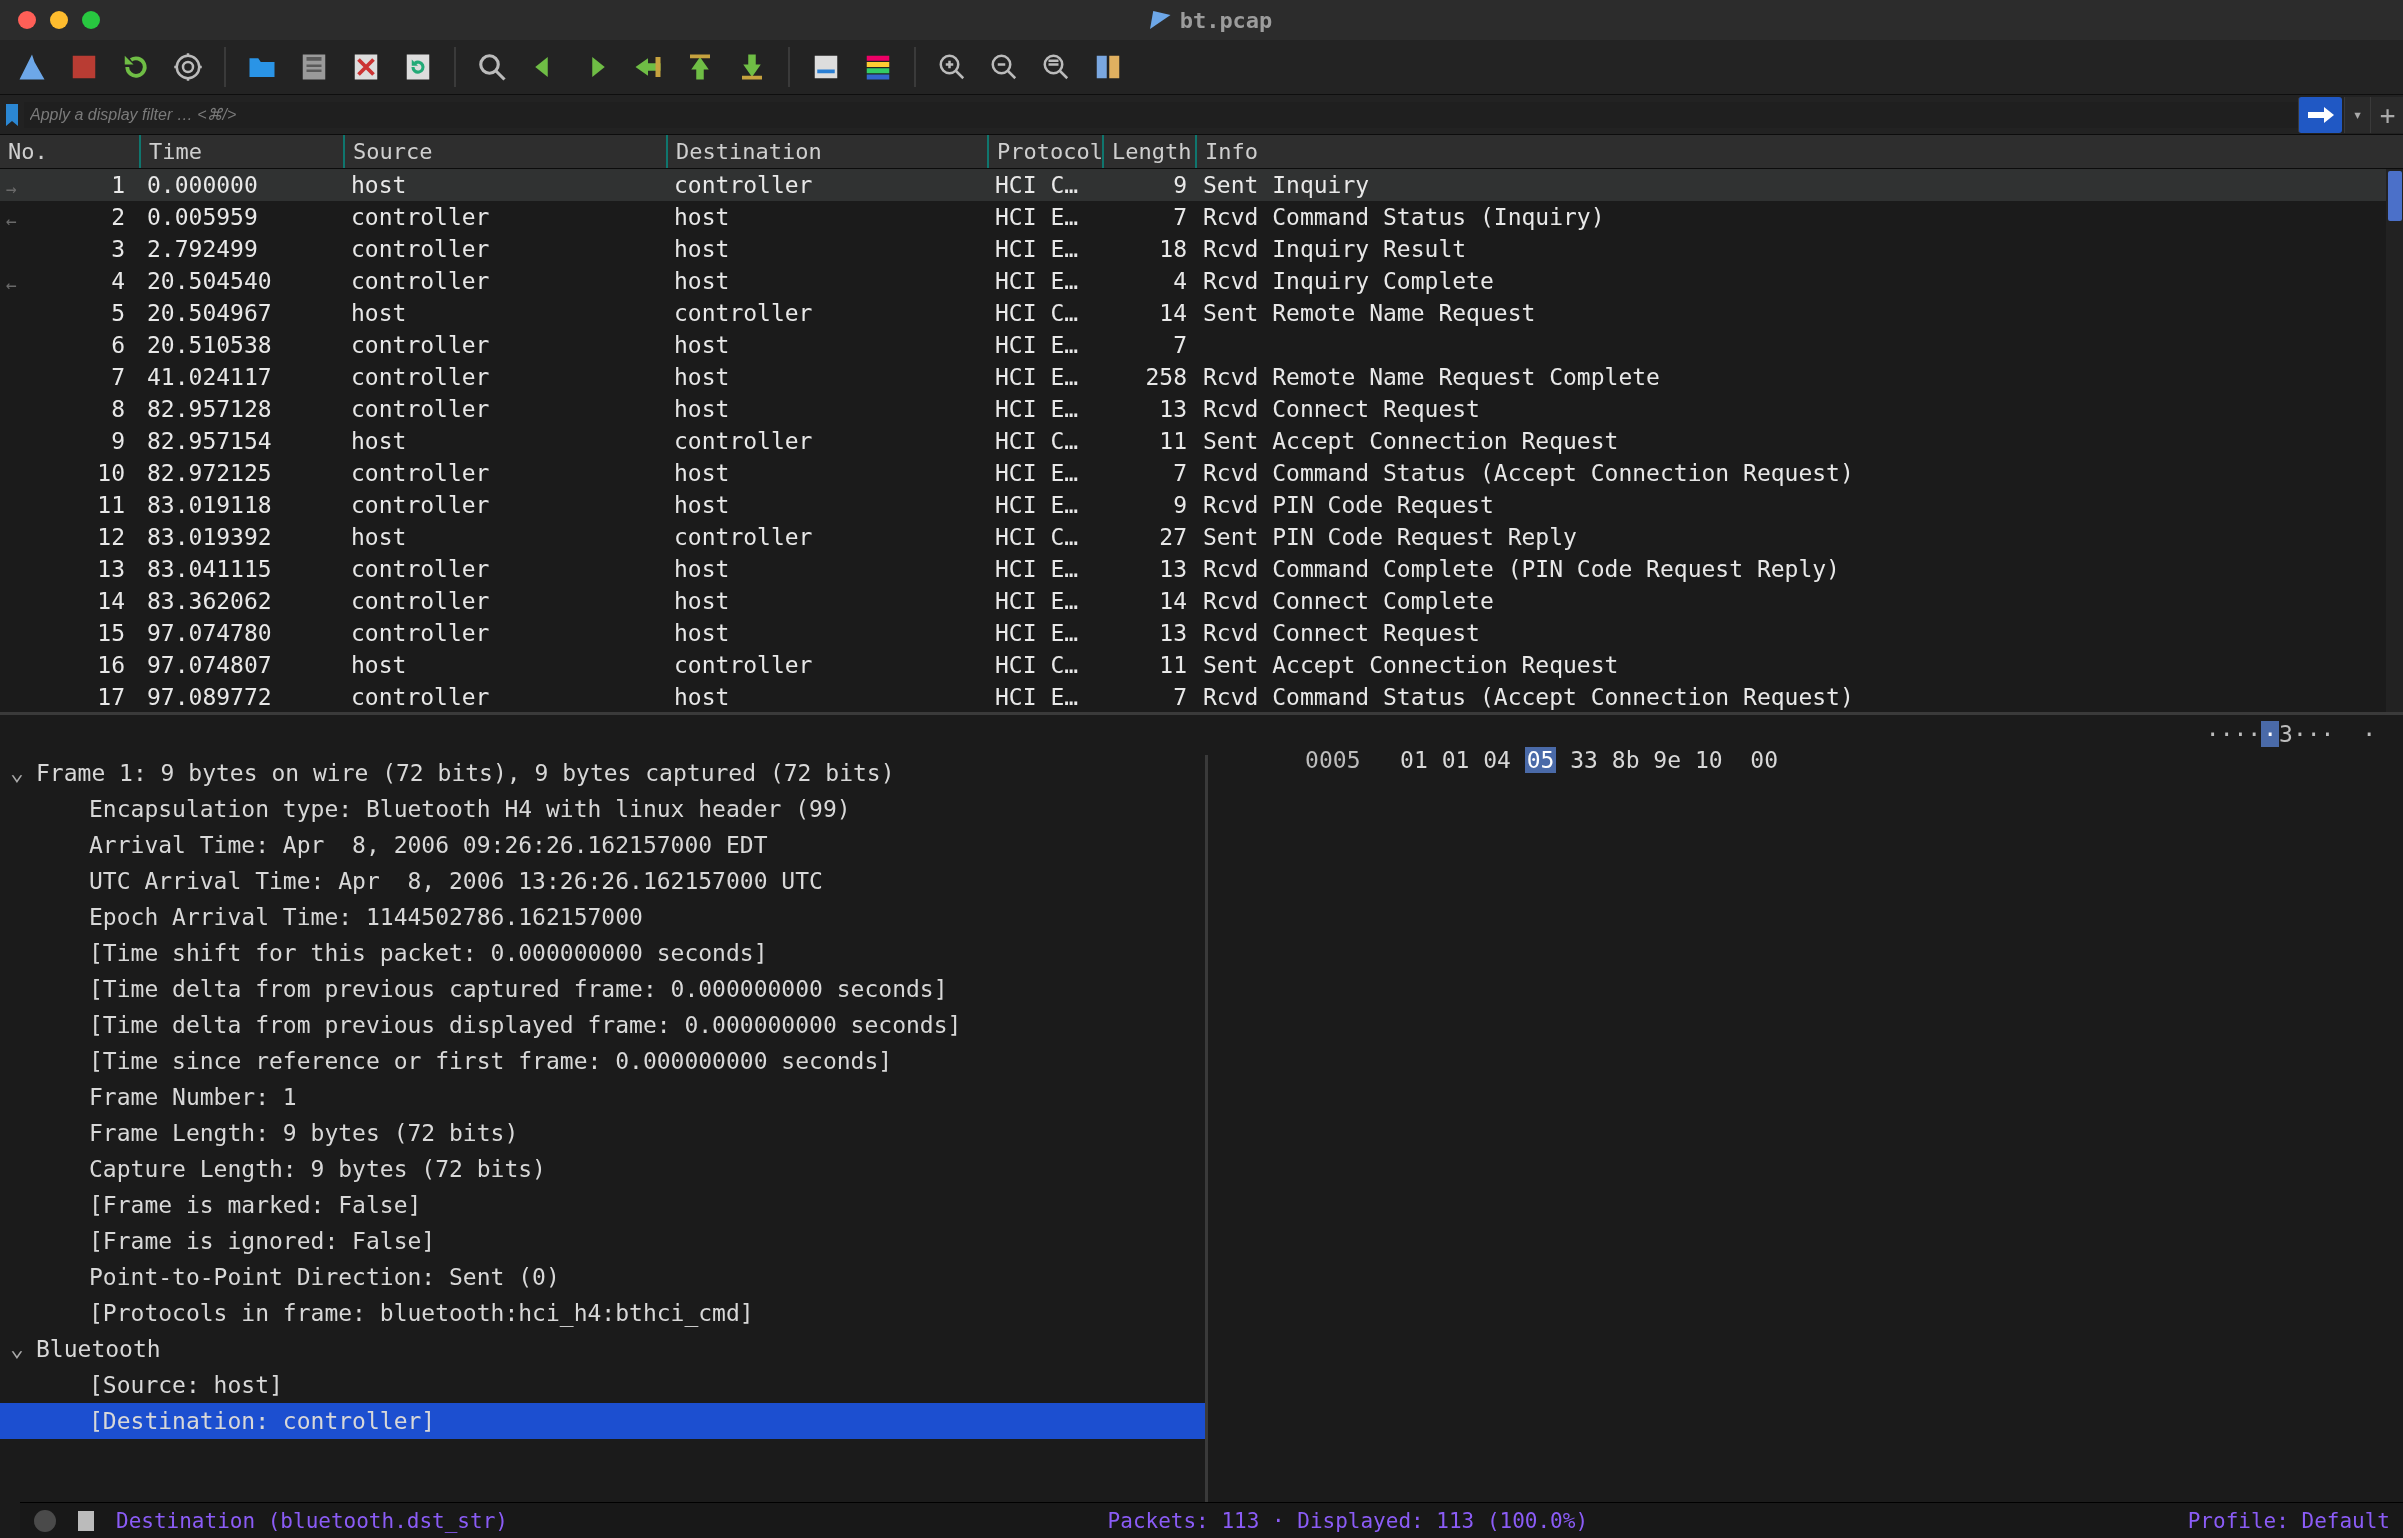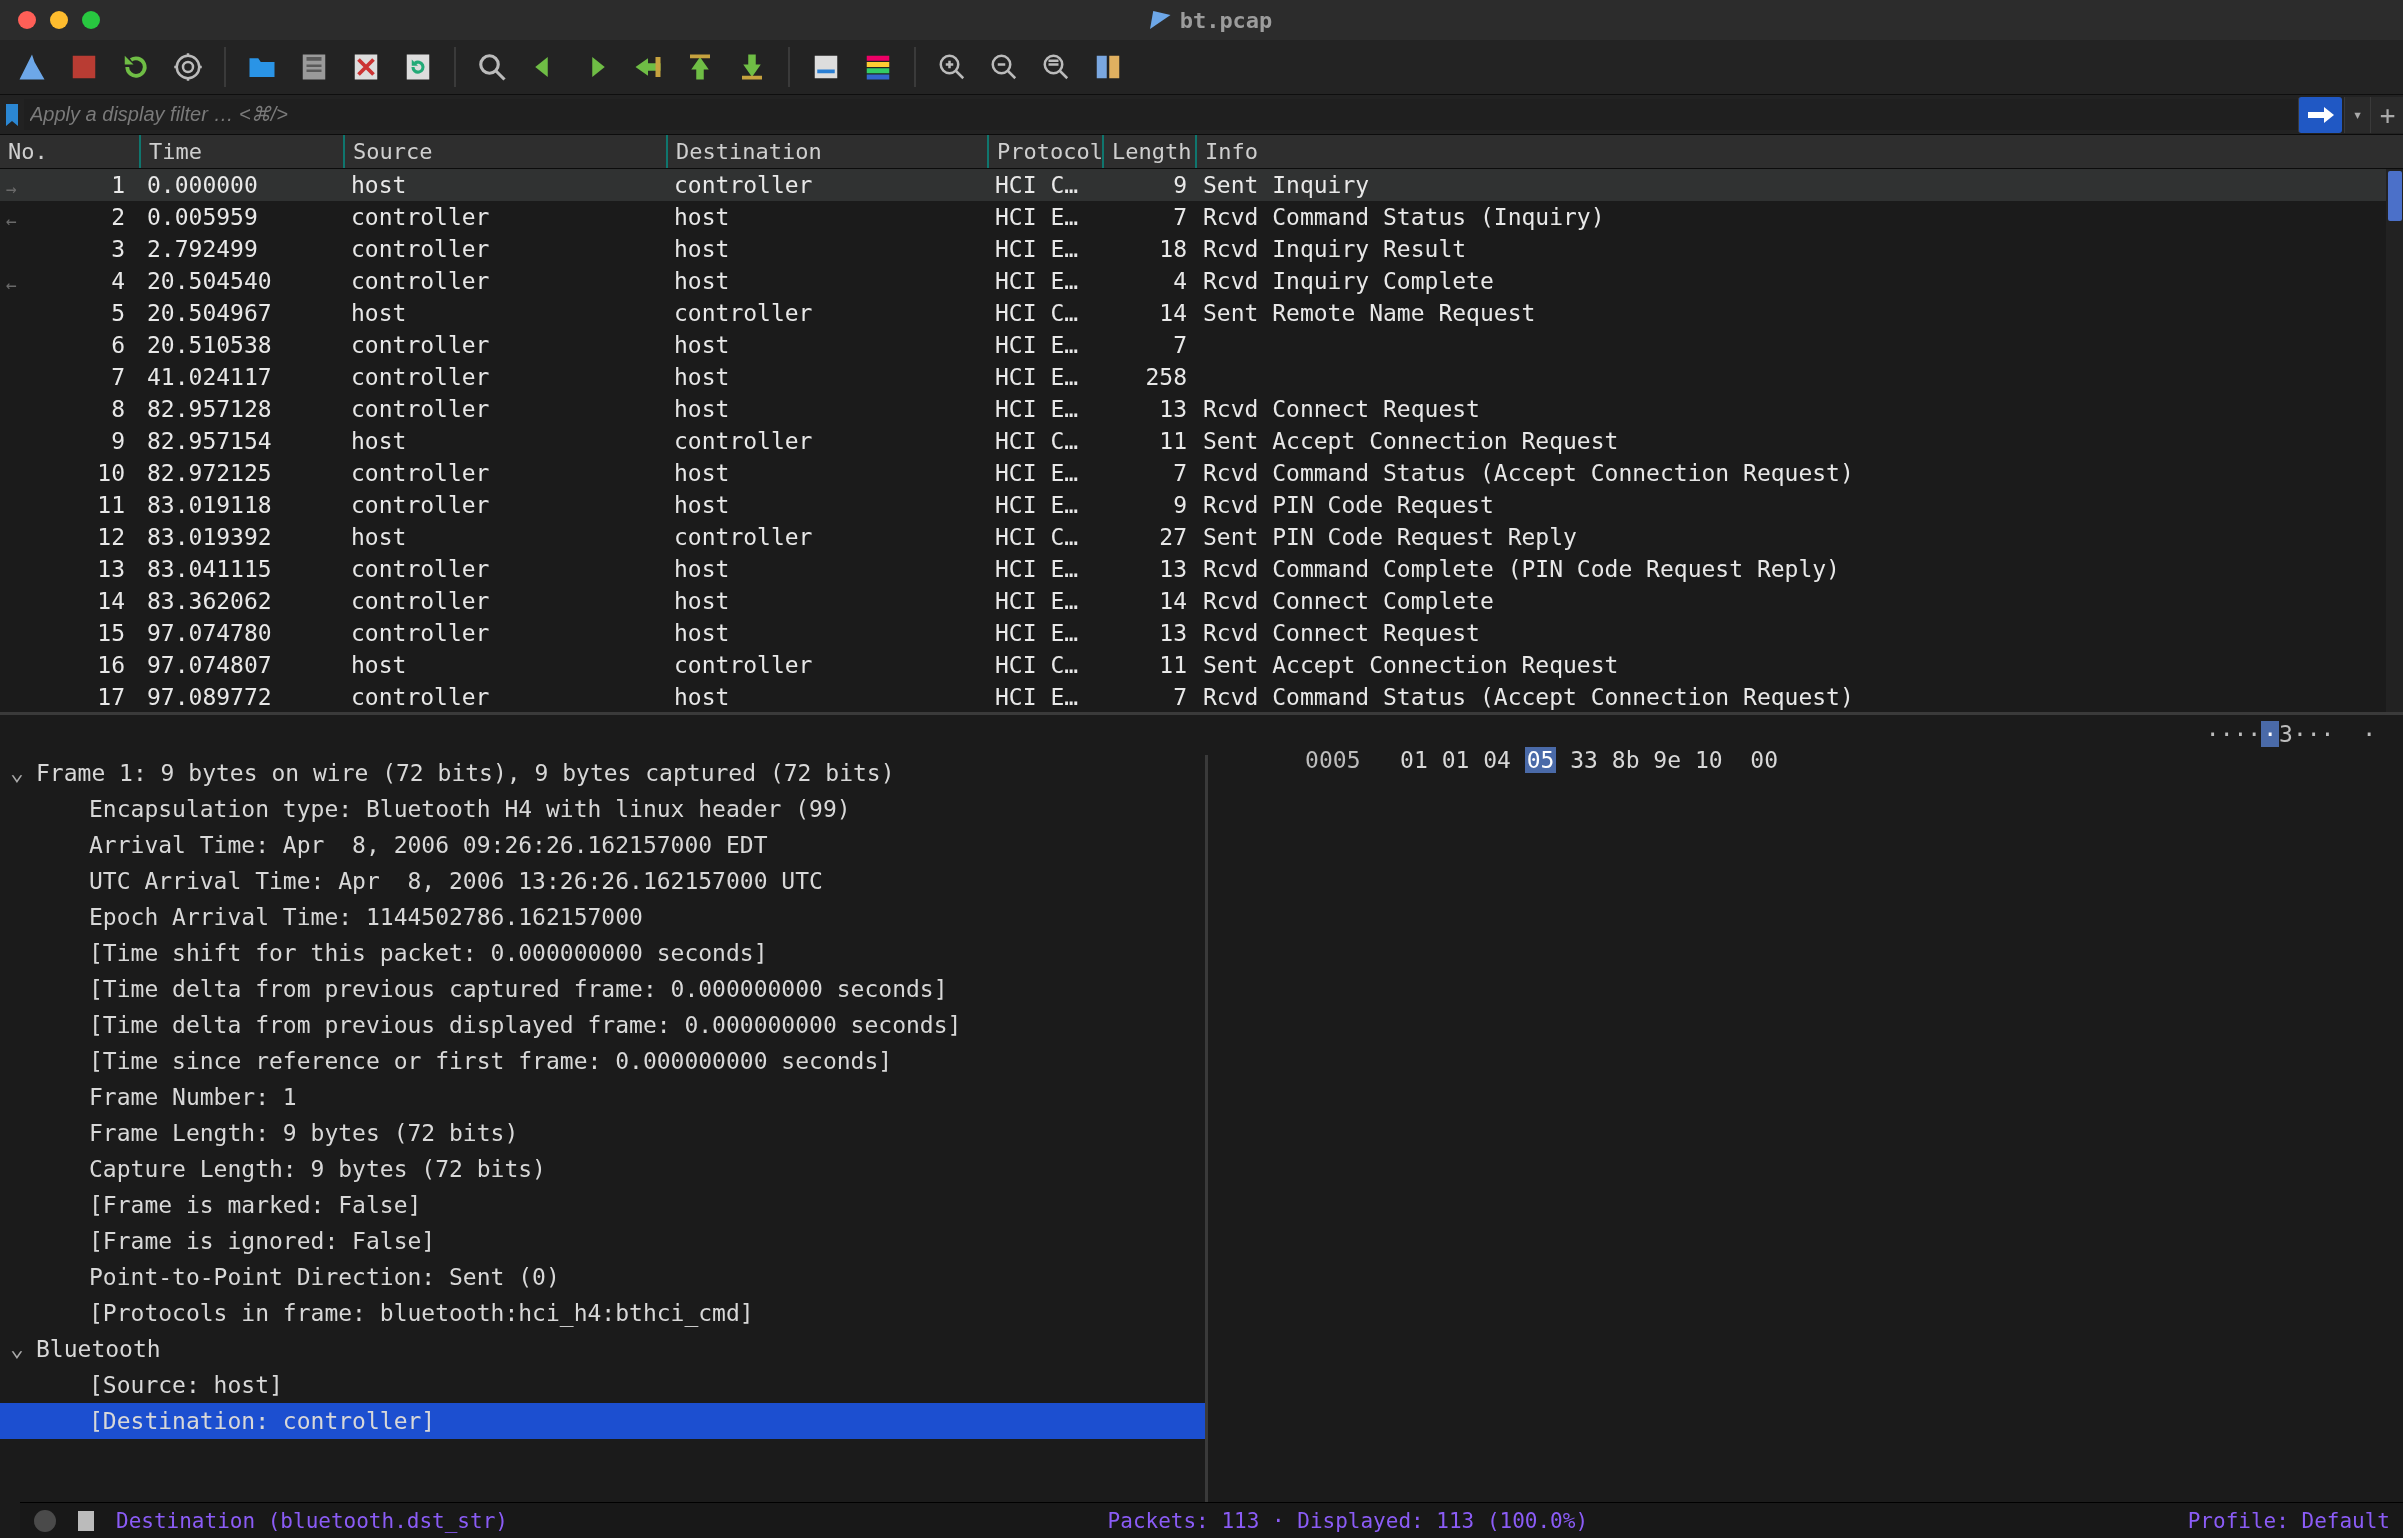--- a/index.html
+++ b/index.html
@@ -32,21 +32,21 @@
   .title-center{position:absolute;left:50%;transform:translateX(-50%);display:flex;align-items:center;gap:10px;color:#9c9c9c;font-size:22px;font-weight:600;padding-left:20px;}
   .fin{display:inline-block;width:0;height:0;border-left:18px solid #6da7e8;border-bottom:14px solid transparent;border-top:4px solid transparent;transform:skewX(-10deg);}
   
   .toolbar{height:55px;background:#232323;display:flex;align-items:center;gap:8px;padding:0 10px;border-bottom:1px solid #0e0e0e;}
   .tb-sep{width:2px;height:40px;background:#3a3a3a;margin:0 6px;}
   .tb-btn{width:44px;height:44px;display:flex;align-items:center;justify-content:center;border-radius:3px;cursor:pointer;}
   .tb-btn svg{width:30px;height:30px;}
   
   .filterbar{height:40px;background:#222;display:flex;align-items:center;border-bottom:1px solid #0c0c0c;}
   .bm{width:24px;height:40px;display:flex;align-items:center;justify-content:center;color:#2b87d3;}
-  .filter-input{flex:1;background:#1f1f1f;border:none;color:#888;font-size:20px;padding:4px 6px;outline:none;font-family:-apple-system,BlinkMacSystemFont,sans-serif;}
+  .filter-input{flex:1;background:#1f1f1f;border:none;color:#888;font-size:16px;padding:4px 6px;outline:none;font-family:-apple-system,BlinkMacSystemFont,sans-serif;}
   .filter-input::placeholder{color:#7a7a7a;font-style:italic;}
   .fb-btn{width:44px;height:36px;display:flex;align-items:center;justify-content:center;background:#2a2a2a;border-left:1px solid #3a3a3a;}
   .fb-btn.blue{background:#2058c4;color:#fff;border-radius:3px;margin-right:2px;}
   
   .plist{height:580px;display:flex;flex-direction:column;border-bottom:3px solid #3a3a3a;}
   .phead{height:34px;background:var(--header-bg);display:flex;align-items:center;color:#cfcfcf;font-size:22px;font-family:-apple-system,BlinkMacSystemFont,sans-serif;border-bottom:1px solid #0c0c0c;justify-content:center;}
   .phead .col{border-left:2px solid #0f766e;padding:0 8px;height:100%;display:flex;align-items:center;}
   .phead .col:first-child{border-left:none;}
   .pbody{flex:1;overflow:hidden;position:relative;}
   .prow{height:32px;display:flex;align-items:center;font-size:23px;color:#e8e8e8;white-space:pre;}
@@ -260,21 +260,21 @@
       <div class="col c-len">Length</div>
       <div class="col c-info">Info</div>
     </div>
     <div class="pbody" id="pbody">
       <div class="prow selected"><div class="col c-no"><span class="arrow-mark">→</span>1</div><div class="col c-time">0.000000</div><div class="col c-src">host</div><div class="col c-dst">controller</div><div class="col c-proto">HCI_C…</div><div class="col c-len">9</div><div class="col c-info">Sent Inquiry</div></div>
         <div class="prow"><div class="col c-no"><span class="arrow-mark">←</span>2</div><div class="col c-time">0.005959</div><div class="col c-src">controller</div><div class="col c-dst">host</div><div class="col c-proto">HCI_E…</div><div class="col c-len">7</div><div class="col c-info">Rcvd Command Status (Inquiry)</div></div>
         <div class="prow"><div class="col c-no">3</div><div class="col c-time">2.792499</div><div class="col c-src">controller</div><div class="col c-dst">host</div><div class="col c-proto">HCI_E…</div><div class="col c-len">18</div><div class="col c-info">Rcvd Inquiry Result</div></div>
         <div class="prow"><div class="col c-no"><span class="arrow-mark">←</span>4</div><div class="col c-time">20.504540</div><div class="col c-src">controller</div><div class="col c-dst">host</div><div class="col c-proto">HCI_E…</div><div class="col c-len">4</div><div class="col c-info">Rcvd Inquiry Complete</div></div>
         <div class="prow"><div class="col c-no">5</div><div class="col c-time">20.504967</div><div class="col c-src">host</div><div class="col c-dst">controller</div><div class="col c-proto">HCI_C…</div><div class="col c-len">14</div><div class="col c-info">Sent Remote Name Request</div></div>
         <div class="prow"><div class="col c-no">6</div><div class="col c-time">20.510538</div><div class="col c-src">controller</div><div class="col c-dst">host</div><div class="col c-proto">HCI_E…</div><div class="col c-len">7</div></div>
-        <div class="prow"><div class="col c-no">7</div><div class="col c-time">41.024117</div><div class="col c-src">controller</div><div class="col c-dst">host</div><div class="col c-proto">HCI_E…</div><div class="col c-len">258</div></div>
+        <div class="prow"><div class="col c-no">7</div><div class="col c-time">41.024117</div><div class="col c-src">controller</div><div class="col c-dst">host</div><div class="col c-proto">HCI_E…</div><div class="col c-len">258</div><div class="col c-info">Rcvd Remote Name Request Complete</div></div>
         <div class="prow"><div class="col c-no">8</div><div class="col c-time">82.957128</div><div class="col c-src">controller</div><div class="col c-dst">host</div><div class="col c-proto">HCI_E…</div><div class="col c-len">13</div><div class="col c-info">Rcvd Connect Request</div></div>
         <div class="prow"><div class="col c-no">9</div><div class="col c-time">82.957154</div><div class="col c-src">host</div><div class="col c-dst">controller</div><div class="col c-proto">HCI_C…</div><div class="col c-len">11</div><div class="col c-info">Sent Accept Connection Request</div></div>
         <div class="prow"><div class="col c-no">10</div><div class="col c-time">82.972125</div><div class="col c-src">controller</div><div class="col c-dst">host</div><div class="col c-proto">HCI_E…</div><div class="col c-len">7</div><div class="col c-info">Rcvd Command Status (Accept Connection Request)</div></div>
         <div class="prow"><div class="col c-no">11</div><div class="col c-time">83.019118</div><div class="col c-src">controller</div><div class="col c-dst">host</div><div class="col c-proto">HCI_E…</div><div class="col c-len">9</div><div class="col c-info">Rcvd PIN Code Request</div></div>
         <div class="prow"><div class="col c-no">12</div><div class="col c-time">83.019392</div><div class="col c-src">host</div><div class="col c-dst">controller</div><div class="col c-proto">HCI_C…</div><div class="col c-len">27</div><div class="col c-info">Sent PIN Code Request Reply</div></div>
         <div class="prow"><div class="col c-no">13</div><div class="col c-time">83.041115</div><div class="col c-src">controller</div><div class="col c-dst">host</div><div class="col c-proto">HCI_E…</div><div class="col c-len">13</div><div class="col c-info">Rcvd Command Complete (PIN Code Request Reply)</div></div>
         <div class="prow"><div class="col c-no">14</div><div class="col c-time">83.362062</div><div class="col c-src">controller</div><div class="col c-dst">host</div><div class="col c-proto">HCI_E…</div><div class="col c-len">14</div><div class="col c-info">Rcvd Connect Complete</div></div>
         <div class="prow"><div class="col c-no">15</div><div class="col c-time">97.074780</div><div class="col c-src">controller</div><div class="col c-dst">host</div><div class="col c-proto">HCI_E…</div><div class="col c-len">13</div><div class="col c-info">Rcvd Connect Request</div></div>
         <div class="prow"><div class="col c-no">16</div><div class="col c-time">97.074807</div><div class="col c-src">host</div><div class="col c-dst">controller</div><div class="col c-proto">HCI_C…</div><div class="col c-len">11</div><div class="col c-info">Sent Accept Connection Request</div></div>
         <div class="prow"><div class="col c-no">17</div><div class="col c-time">97.089772</div><div class="col c-src">controller</div><div class="col c-dst">host</div><div class="col c-proto">HCI_E…</div><div class="col c-len">7</div><div class="col c-info">Rcvd Command Status (Accept Connection Request)</div></div>

